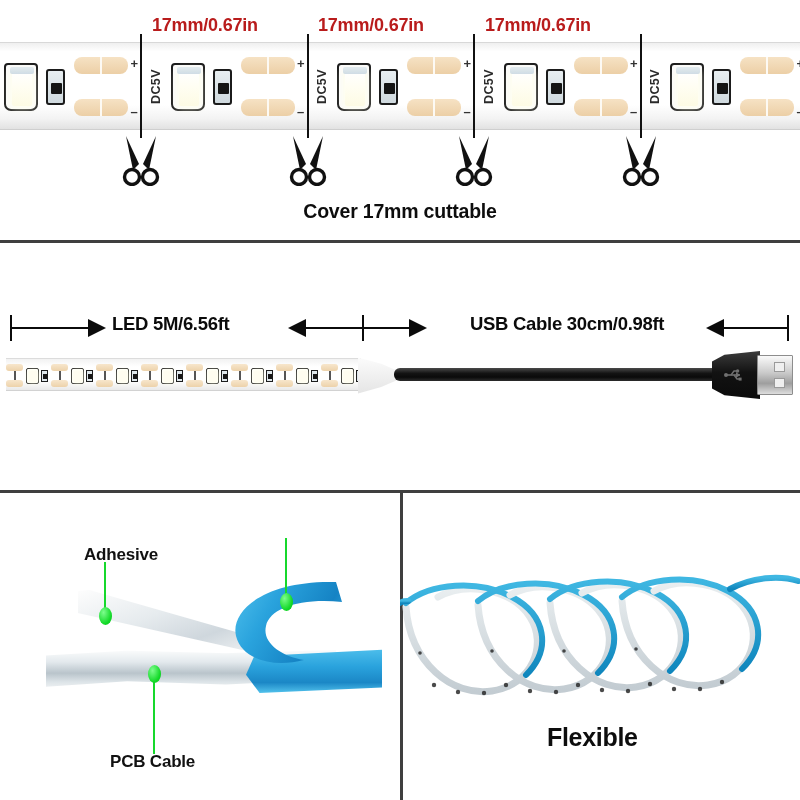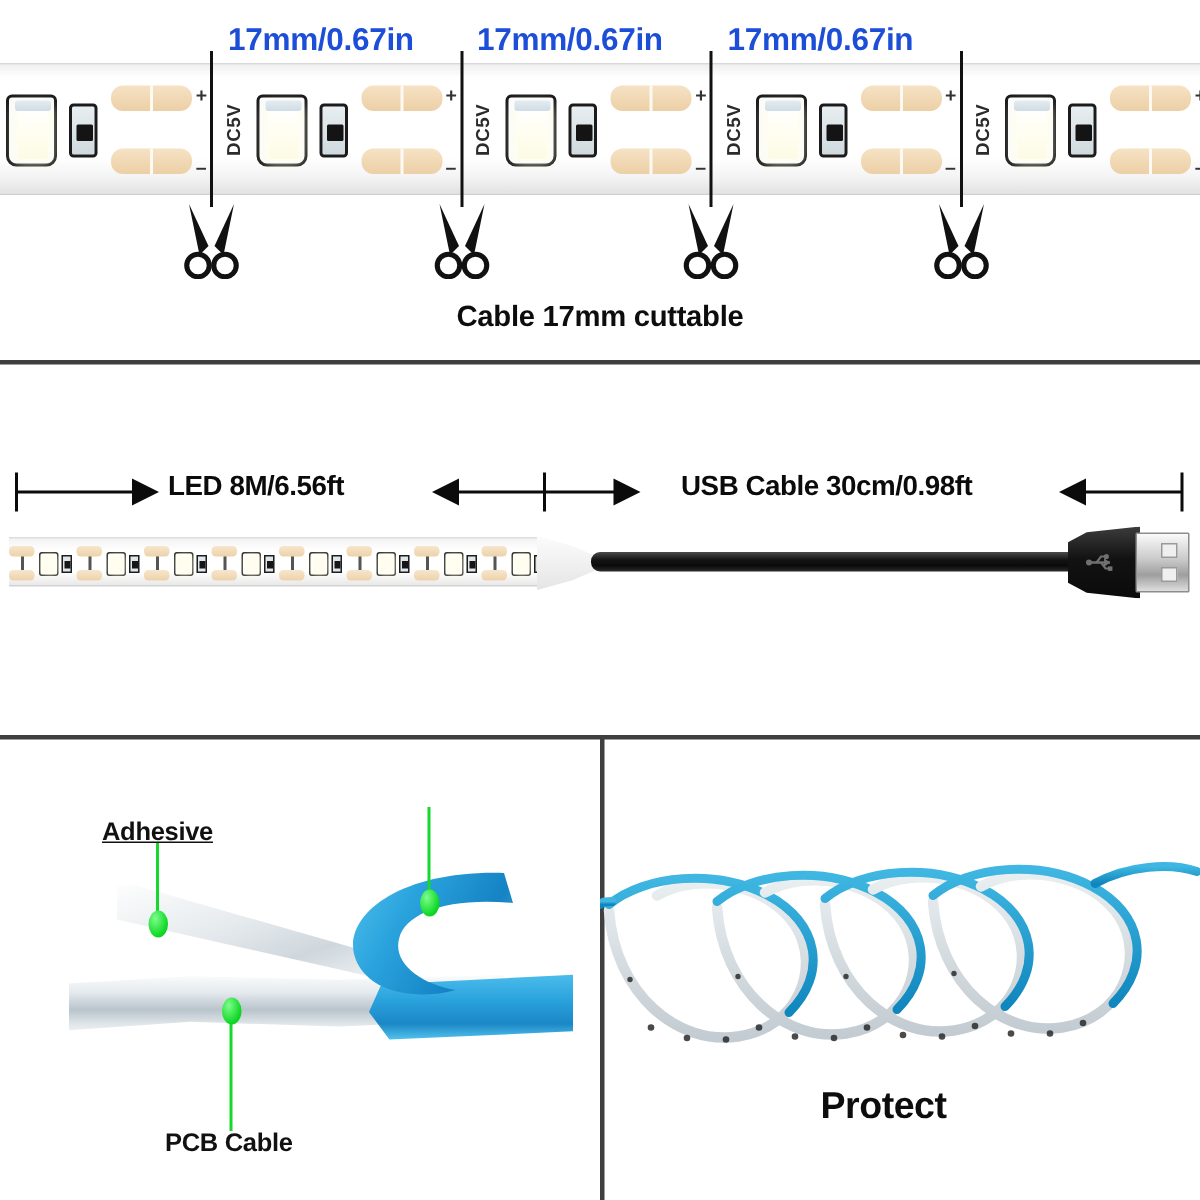--- a/index.html
+++ b/index.html
@@ -69,21 +69,21 @@
     background:linear-gradient(180deg,#e8eef1,#cfd9de);
   }
   .resistor::before {
     content:""; position:absolute; left:3px; top:12px; width:11px; height:11px;
     background:#141414; border-radius:1px;
   }
 
   
   .cutline { position:absolute; width:2px; background:#111; }
   .dimlabel {
-    position:absolute; font-size:21px; font-weight:700; color:#1d4ed8;
+    position:absolute; font-size:18px; font-weight:700; color:#b91c1c;
     white-space:nowrap; letter-spacing:-.2px;
   }
   .scissors { position:absolute; width:44px; height:52px; }
   .caption-cut {
     position:absolute; width:100%; text-align:center;
     font-size:19.5px; font-weight:700; color:#0d0d0d; letter-spacing:-.2px;
   }
 
   
   .dimrow { position:absolute; left:0; top:72px; width:800px; height:26px; }
@@ -290,41 +290,41 @@
     </div>
     <div class="scissors" style="left:619px; top:134px;">
       <svg viewBox="0 0 44 52" width="44" height="52" aria-hidden="true">
         <path d="M7 2 L20 30 L14 36 Z" fill="#111"></path>
         <path d="M37 2 L24 30 L30 36 Z" fill="#111"></path>
         <circle cx="13" cy="43" r="7.5" fill="none" stroke="#111" stroke-width="3.4"></circle>
         <circle cx="31" cy="43" r="7.5" fill="none" stroke="#111" stroke-width="3.4"></circle>
       </svg>
     </div>
 
-    <div class="caption-cut" style="top:200px;">Cable 17mm cuttable</div>
+    <div class="caption-cut" style="top:200px;">Cover 17mm cuttable</div>
   </div>
 
   <div class="panel" id="panel-length">
 
     <div class="dimrow">
 
       <div class="tick" style="left:10px;"></div>
       <div class="axis" style="left:11px; width:80px;"></div>
       <div class="arrowhead arr-r" style="left:88px;"></div>
 
-      <div class="dimtext" style="left:112px;">LED 8M/6.56ft</div>
+      <div class="dimtext" style="left:112px;">LED 5M/6.56ft</div>
 
       <div class="arrowhead arr-l" style="left:288px;"></div>
       <div class="axis" style="left:305px; width:58px;"></div>
       <div class="tick" style="left:362px;"></div>
 
       <div class="axis" style="left:364px; width:48px;"></div>
       <div class="arrowhead arr-r" style="left:409px;"></div>
 
-      <div class="dimtext" style="left:454px;">USB Cable 30cm/0.98ft</div>
+      <div class="dimtext" style="left:470px;">USB Cable 30cm/0.98ft</div>
 
       <div class="arrowhead arr-l" style="left:706px;"></div>
       <div class="axis" style="left:723px; width:65px;"></div>
       <div class="tick" style="left:787px;"></div>
     </div>
 
     <div class="strip-small" id="stripSmall">
         <div class="sseg" style="left: 0px;">
           <div class="stick"></div>
           <div class="sled"></div>
@@ -407,21 +407,21 @@
   <div class="layer-pcb">
     <div class="pcb-tab" style="left:18px; bottom:-5px; width:42px;"></div>
     <div class="pcb-tab" style="left:118px; bottom:-5px; width:42px;"></div>
   </div>
   <div class="layer-adhesive"></div>
   <div class="cover-tail"></div>
   <div class="cover-arc"></div>
 
   <div class="leader" style="left:104px; top:562px; height:50px;"></div>
   <div class="leaddot" style="left:99px; top:607px;"></div>
-  <div class="adh-label" style="left:68px; top:545px;text-decoration:underline;">Adhesive</div>
+  <div class="adh-label" style="left:84px; top:545px;">Adhesive</div>
 
   <div class="leader" style="left:285px; top:538px; height:60px;"></div>
   <div class="leaddot" style="left:280px; top:593px;"></div>
 
   <div class="leader" style="left:153px; top:672px; height:82px;"></div>
   <div class="leaddot" style="left:148px; top:665px;"></div>
   <div class="adh-label" style="left:110px; top:752px;">PCB Cable</div>
 
   <div class="panel" id="panel-flexible"></div>
 
@@ -470,15 +470,15 @@
         <circle cx="274" cy="144" r="2.2"></circle>
         <circle cx="300" cy="144" r="2.2"></circle>
       <circle cx="322" cy="137" r="2.2"></circle>
       <circle cx="20" cy="108" r="1.8"></circle>
         <circle cx="92" cy="106" r="1.8"></circle>
       <circle cx="164" cy="106" r="1.8"></circle>
         <circle cx="236" cy="104" r="1.8"></circle>
     </g>
   </svg>
 
-  <div class="flex-caption" style="left:547px; top:723px;">Protect</div>
+  <div class="flex-caption" style="left:547px; top:723px;">Flexible</div>
 
 </div>
 
 </body></html>

